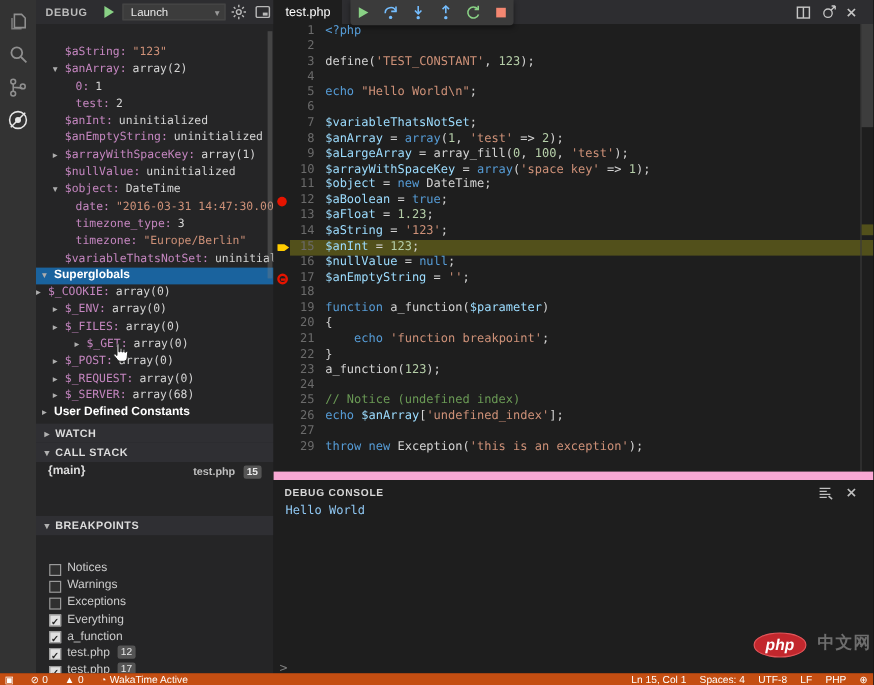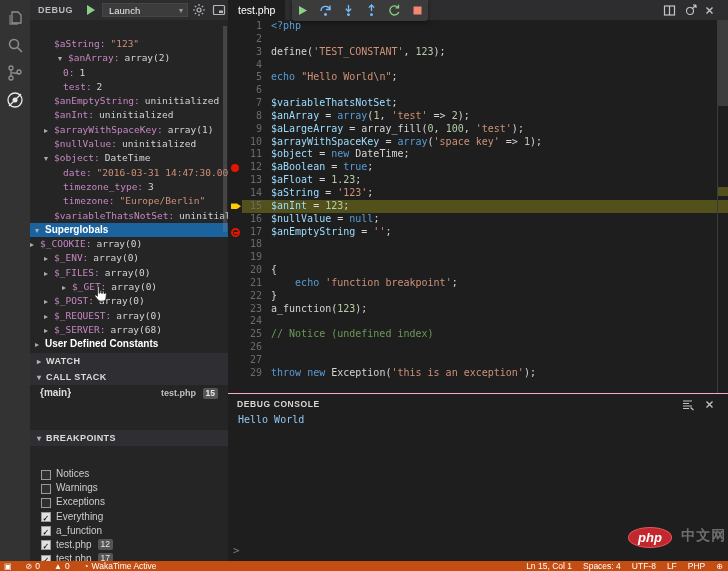--- a/index.html
+++ b/index.html
@@ -76,21 +76,21 @@
   .mk.bpd{background:transparent;border:2px solid #E51400;width:5px;height:5px;}
   .mk.bpd::after{content:"";position:absolute;left:0.5px;top:1.5px;width:4px;height:2px;background:#E51400;}
   .tk-kw{color:#569CD6;} .tk-str{color:#CE9178;} .tk-var{color:#9CDCFE;}
   .tk-num{color:#B5CEA8;} .tk-cmt{color:#6A9955;} .tk-pl{color:#D4D4D4;}
 
   #overview-ruler{position:absolute;right:0;top:20px;width:10px;height:373px;border-left:1px solid #3A3A3A;}
   #scroll-thumb{position:absolute;right:0;top:0;width:10px;height:86px;background:rgba(121,121,121,.35);}
   #ruler-curline{position:absolute;right:0;top:167px;width:10px;height:9px;background:#52501B;}
 
   
-  #panel{position:absolute;left:0;top:393px;width:100%;height:168px;background:#1E1E1E;border-top:1px solid #f9a8d4;}
+  #panel{position:absolute;left:0;top:393px;width:100%;height:168px;background:#1E1E1E;border-top:7px solid #f9a8d4;}
   #panel-title{position:absolute;left:9px;top:5px;font-size:8.5px;font-weight:bold;letter-spacing:.6px;color:#D7D7D7;}
   #console-output{position:absolute;left:10px;top:20px;font-family:"DejaVu Sans Mono",monospace;font-size:10px;color:#8FC7F2;}
   #console-prompt{position:absolute;left:5px;bottom:5px;font-size:11px;color:#7E7E7E;font-family:"DejaVu Sans Mono",monospace;}
   .panel-ico{position:absolute;top:4px;width:13px;height:13px;color:#C0C0C0;}
   .panel-ico svg{width:13px;height:13px;display:block;}
 
   
   #statusbar{position:absolute;left:0;top:561px;width:100%;height:10px;background:#C44E12;color:#FFFFFF;font-size:8.5px;overflow:hidden;}
   #sb-left{position:absolute;left:4px;top:0;display:flex;gap:14px;line-height:11px;}
   #sb-right{position:absolute;right:5px;top:0;display:flex;gap:11px;line-height:11px;}
@@ -156,25 +156,25 @@
       <div class="hdr-ico" style="left:182px">
         <svg viewBox="0 0 14 14" fill="none" stroke="currentColor" stroke-width="1.2">
             <rect x="1.5" y="2.5" width="11" height="9" rx="1"></rect>
             <rect x="7" y="7.5" width="4" height="2.5" fill="currentColor" stroke="none"></rect>
           </svg>
       </div>
     </div>
 
     <div id="variables-rows">
         <div class="vrow" style="padding-left: 14px;"><span class="twisty"></span><span class="vname">$aString:</span><span class="vval str">"123"</span></div>
-        <div class="vrow" style="padding-left: 28px;"><span class="twisty">▾</span><span class="vname">$anArray:</span><span class="vval ">array(2)</span></div>
+        <div class="vrow" style="padding-left: 14px;"><span class="twisty">▾</span><span class="vname">$anArray:</span><span class="vval ">array(2)</span></div>
         <div class="vrow" style="padding-left: 23px;"><span class="twisty"></span><span class="vname">0:</span><span class="vval ">1</span></div>
         <div class="vrow" style="padding-left: 23px;"><span class="twisty"></span><span class="vname">test:</span><span class="vval ">2</span></div>
+        <div class="vrow" style="padding-left: 14px;"><span class="twisty"></span><span class="vname">$anInt:</span><span class="vval ">uninitialized</span></div>
         <div class="vrow" style="padding-left: 14px;"><span class="twisty"></span><span class="vname">$anEmptyString:</span><span class="vval ">uninitialized</span></div>
-        <div class="vrow" style="padding-left: 14px;"><span class="twisty"></span><span class="vname">$anInt:</span><span class="vval ">uninitialized</span></div>
         <div class="vrow" style="padding-left: 14px;"><span class="twisty">▸</span><span class="vname">$arrayWithSpaceKey:</span><span class="vval ">array(1)</span></div>
         <div class="vrow" style="padding-left: 14px;"><span class="twisty"></span><span class="vname">$nullValue:</span><span class="vval ">uninitialized</span></div>
         <div class="vrow" style="padding-left: 14px;"><span class="twisty">▾</span><span class="vname">$object:</span><span class="vval ">DateTime</span></div>
         <div class="vrow" style="padding-left: 23px;"><span class="twisty"></span><span class="vname">date:</span><span class="vval str">"2016-03-31 14:47:30.000000"</span></div>
         <div class="vrow" style="padding-left: 23px;"><span class="twisty"></span><span class="vname">timezone_type:</span><span class="vval ">3</span></div>
         <div class="vrow" style="padding-left: 23px;"><span class="twisty"></span><span class="vname">timezone:</span><span class="vval str">"Europe/Berlin"</span></div>
         <div class="vrow" style="padding-left: 14px;"><span class="twisty"></span><span class="vname">$variableThatsNotSet:</span><span class="vval ">uninitialized</span></div>
         <div class="vrow sel" style="padding-left: 5px;"><span class="twisty">▾</span><span class="vname secname">Superglobals</span></div>
         <div class="vrow" style=""><span class="twisty">▸</span><span class="vname">$_COOKIE:</span><span class="vval ">array(0)</span></div>
         <div class="vrow" style="padding-left: 14px;"><span class="twisty">▸</span><span class="vname">$_ENV:</span><span class="vval ">array(0)</span></div>
@@ -291,28 +291,28 @@
         <div class="cline"><span class="gut"></span><span class="lnum">9</span><span class="ctext"><span class="tk-var">$aLargeArray</span><span class="tk-pl"> = array_fill(</span><span class="tk-num">0</span><span class="tk-pl">, </span><span class="tk-num">100</span><span class="tk-pl">, </span><span class="tk-str">'test'</span><span class="tk-pl">);</span></span></div>
         <div class="cline"><span class="gut"></span><span class="lnum">10</span><span class="ctext"><span class="tk-var">$arrayWithSpaceKey</span><span class="tk-pl"> = </span><span class="tk-kw">array</span><span class="tk-pl">(</span><span class="tk-str">'space key'</span><span class="tk-pl"> =&gt; </span><span class="tk-num">1</span><span class="tk-pl">);</span></span></div>
         <div class="cline"><span class="gut"></span><span class="lnum">11</span><span class="ctext"><span class="tk-var">$object</span><span class="tk-pl"> = </span><span class="tk-kw">new</span><span class="tk-pl"> DateTime;</span></span></div>
         <div class="cline"><span class="gut"><span class="mk bp"></span></span><span class="lnum">12</span><span class="ctext"><span class="tk-var">$aBoolean</span><span class="tk-pl"> = </span><span class="tk-kw">true</span><span class="tk-pl">;</span></span></div>
         <div class="cline"><span class="gut"></span><span class="lnum">13</span><span class="ctext"><span class="tk-var">$aFloat</span><span class="tk-pl"> = </span><span class="tk-num">1.23</span><span class="tk-pl">;</span></span></div>
         <div class="cline"><span class="gut"></span><span class="lnum">14</span><span class="ctext"><span class="tk-var">$aString</span><span class="tk-pl"> = </span><span class="tk-str">'123'</span><span class="tk-pl">;</span></span></div>
         <div class="cline cur"><span class="gut"><span class="mk cur"></span></span><span class="lnum">15</span><span class="ctext"><span class="tk-var">$anInt</span><span class="tk-pl"> = </span><span class="tk-num">123</span><span class="tk-pl">;</span></span></div>
         <div class="cline"><span class="gut"></span><span class="lnum">16</span><span class="ctext"><span class="tk-var">$nullValue</span><span class="tk-pl"> = </span><span class="tk-kw">null</span><span class="tk-pl">;</span></span></div>
         <div class="cline"><span class="gut"><span class="mk bpd"></span></span><span class="lnum">17</span><span class="ctext"><span class="tk-var">$anEmptyString</span><span class="tk-pl"> = </span><span class="tk-str">''</span><span class="tk-pl">;</span></span></div>
         <div class="cline"><span class="gut"></span><span class="lnum">18</span><span class="ctext"></span></div>
-        <div class="cline"><span class="gut"></span><span class="lnum">19</span></div>
+        <div class="cline"><span class="gut"></span><span class="lnum">19</span><span class="ctext"><span class="tk-kw">function</span><span class="tk-pl"> a_function(</span><span class="tk-var">$parameter</span><span class="tk-pl">)</span></span></div>
         <div class="cline"><span class="gut"></span><span class="lnum">20</span><span class="ctext"><span class="tk-pl">{</span></span></div>
         <div class="cline"><span class="gut"></span><span class="lnum">21</span><span class="ctext"><span class="tk-pl">    </span><span class="tk-kw">echo</span><span class="tk-pl"> </span><span class="tk-str">'function breakpoint'</span><span class="tk-pl">;</span></span></div>
         <div class="cline"><span class="gut"></span><span class="lnum">22</span><span class="ctext"><span class="tk-pl">}</span></span></div>
         <div class="cline"><span class="gut"></span><span class="lnum">23</span><span class="ctext"><span class="tk-pl">a_function(</span><span class="tk-num">123</span><span class="tk-pl">);</span></span></div>
         <div class="cline"><span class="gut"></span><span class="lnum">24</span><span class="ctext"></span></div>
         <div class="cline"><span class="gut"></span><span class="lnum">25</span><span class="ctext"><span class="tk-cmt">// Notice (undefined index)</span></span></div>
-        <div class="cline"><span class="gut"></span><span class="lnum">26</span></div>
+        <div class="cline"><span class="gut"></span><span class="lnum">26</span><span class="ctext"><span class="tk-kw">echo</span><span class="tk-pl"> </span><span class="tk-var">$anArray</span><span class="tk-pl">[</span><span class="tk-str">'undefined_index'</span><span class="tk-pl">];</span></span></div>
         <div class="cline"><span class="gut"></span><span class="lnum">27</span><span class="ctext"></span></div>
         <div class="cline"><span class="gut"></span><span class="lnum">29</span><span class="ctext"><span class="tk-kw">throw</span><span class="tk-pl"> </span><span class="tk-kw">new</span><span class="tk-pl"> Exception(</span><span class="tk-str">'this is an exception'</span><span class="tk-pl">);</span></span></div>
       </div>
 
     <div id="overview-ruler">
       <div id="scroll-thumb"></div>
       <div id="ruler-curline"></div>
     </div>
 
     <div id="panel">

